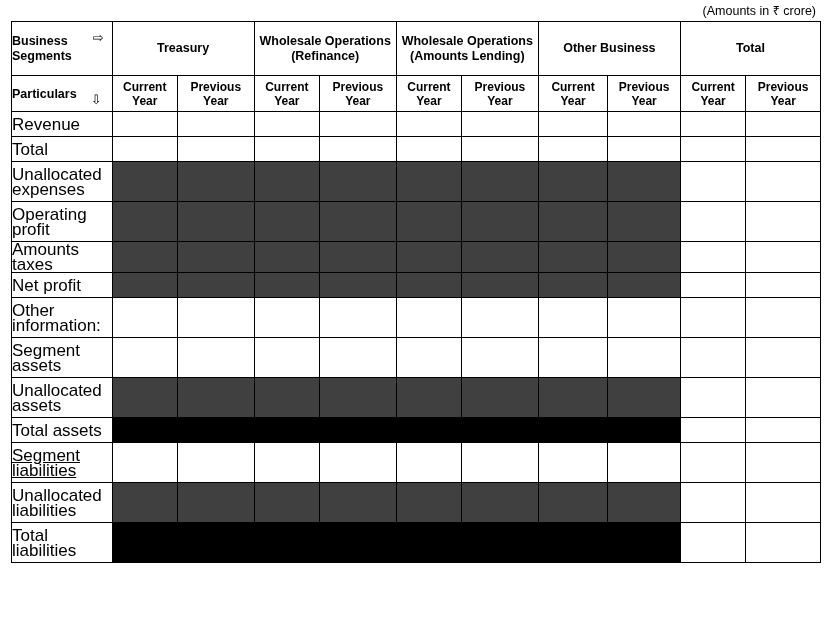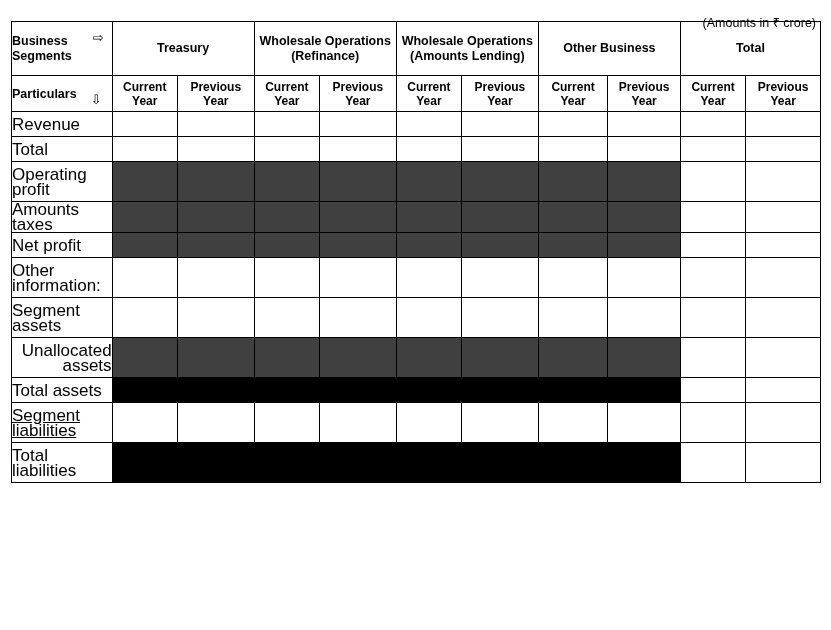--- a/index.html
+++ b/index.html
@@ -17,21 +17,21 @@
   }
   .page {
     position: relative;
     width: 831px;
     height: 630px;
     box-sizing: border-box;
     padding: 0;
   }
   .amounts-note {
     position: absolute;
-    top: 16px;
+    top: 4px;
     right: 15px;
     font-size: 12.5px;
     line-height: 14px;
     white-space: nowrap;
     margin-left: 21px;
   }
   table.segment-table {
     position: absolute;
     top: 21px;
     left: 11px;
@@ -189,20 +189,33 @@
           <td class="cell" style="height: 25px;"></td>
           <td class="cell" style="height: 25px;"></td>
           <td class="cell" style="height: 25px;"></td>
           <td class="cell" style="height: 25px;"></td>
           <td class="cell" style="height: 25px;"></td>
           <td class="cell" style="height: 25px;"></td>
           <td class="cell" style="height: 25px;"></td>
           <td class="cell" style="height: 25px;"></td>
         </tr>
         <tr>
+          <td class="rowlabel" style="height: 40px;">Unallocated expenses</td>
+          <td class="cell shade" style="height: 40px;"></td>
+          <td class="cell shade" style="height: 40px;"></td>
+          <td class="cell shade" style="height: 40px;"></td>
+          <td class="cell shade" style="height: 40px;"></td>
+          <td class="cell shade" style="height: 40px;"></td>
+          <td class="cell shade" style="height: 40px;"></td>
+          <td class="cell shade" style="height: 40px;"></td>
+          <td class="cell shade" style="height: 40px;"></td>
+          <td class="cell" style="height: 40px;"></td>
+          <td class="cell" style="height: 40px;"></td>
+        </tr>
+        <tr>
           <td class="rowlabel" style="height: 40px;">Operating profit</td>
           <td class="cell shade" style="height: 40px;"></td>
           <td class="cell shade" style="height: 40px;"></td>
           <td class="cell shade" style="height: 40px;"></td>
           <td class="cell shade" style="height: 40px;"></td>
           <td class="cell shade" style="height: 40px;"></td>
           <td class="cell shade" style="height: 40px;"></td>
           <td class="cell shade" style="height: 40px;"></td>
           <td class="cell shade" style="height: 40px;"></td>
           <td class="cell" style="height: 40px;"></td>
@@ -254,21 +267,21 @@
           <td class="cell" style="height: 40px;"></td>
           <td class="cell" style="height: 40px;"></td>
           <td class="cell" style="height: 40px;"></td>
           <td class="cell" style="height: 40px;"></td>
           <td class="cell" style="height: 40px;"></td>
           <td class="cell" style="height: 40px;"></td>
           <td class="cell" style="height: 40px;"></td>
           <td class="cell" style="height: 40px;"></td>
         </tr>
         <tr>
-          <td class="rowlabel" style="height: 40px; text-align: right;">Unallocated assets</td>
+          <td class="rowlabel" style="height: 40px;">Unallocated assets</td>
           <td class="cell shade" style="height: 40px;"></td>
           <td class="cell shade" style="height: 40px;"></td>
           <td class="cell shade" style="height: 40px;"></td>
           <td class="cell shade" style="height: 40px;"></td>
           <td class="cell shade" style="height: 40px;"></td>
           <td class="cell shade" style="height: 40px;"></td>
           <td class="cell shade" style="height: 40px;"></td>
           <td class="cell shade" style="height: 40px;"></td>
           <td class="cell" style="height: 40px;"></td>
           <td class="cell" style="height: 40px;"></td>
@@ -289,20 +302,33 @@
         <tr>
           <td class="rowlabel" style="height: 40px; text-decoration: underline;">Segment liabilities</td>
           <td class="cell" style="height: 40px;"></td>
           <td class="cell" style="height: 40px;"></td>
           <td class="cell" style="height: 40px;"></td>
           <td class="cell" style="height: 40px;"></td>
           <td class="cell" style="height: 40px;"></td>
           <td class="cell" style="height: 40px;"></td>
           <td class="cell" style="height: 40px;"></td>
           <td class="cell" style="height: 40px;"></td>
+          <td class="cell" style="height: 40px;"></td>
+          <td class="cell" style="height: 40px;"></td>
+        </tr>
+        <tr>
+          <td class="rowlabel" style="height: 40px;">Unallocated liabilities</td>
+          <td class="cell shade" style="height: 40px;"></td>
+          <td class="cell shade" style="height: 40px;"></td>
+          <td class="cell shade" style="height: 40px;"></td>
+          <td class="cell shade" style="height: 40px;"></td>
+          <td class="cell shade" style="height: 40px;"></td>
+          <td class="cell shade" style="height: 40px;"></td>
+          <td class="cell shade" style="height: 40px;"></td>
+          <td class="cell shade" style="height: 40px;"></td>
           <td class="cell" style="height: 40px;"></td>
           <td class="cell" style="height: 40px;"></td>
         </tr>
         <tr>
           <td class="rowlabel" style="height: 40px;">Total liabilities</td>
           <td class="cell black" style="height: 40px;"></td>
           <td class="cell black" style="height: 40px;"></td>
           <td class="cell black" style="height: 40px;"></td>
           <td class="cell black" style="height: 40px;"></td>
           <td class="cell black" style="height: 40px;"></td>

